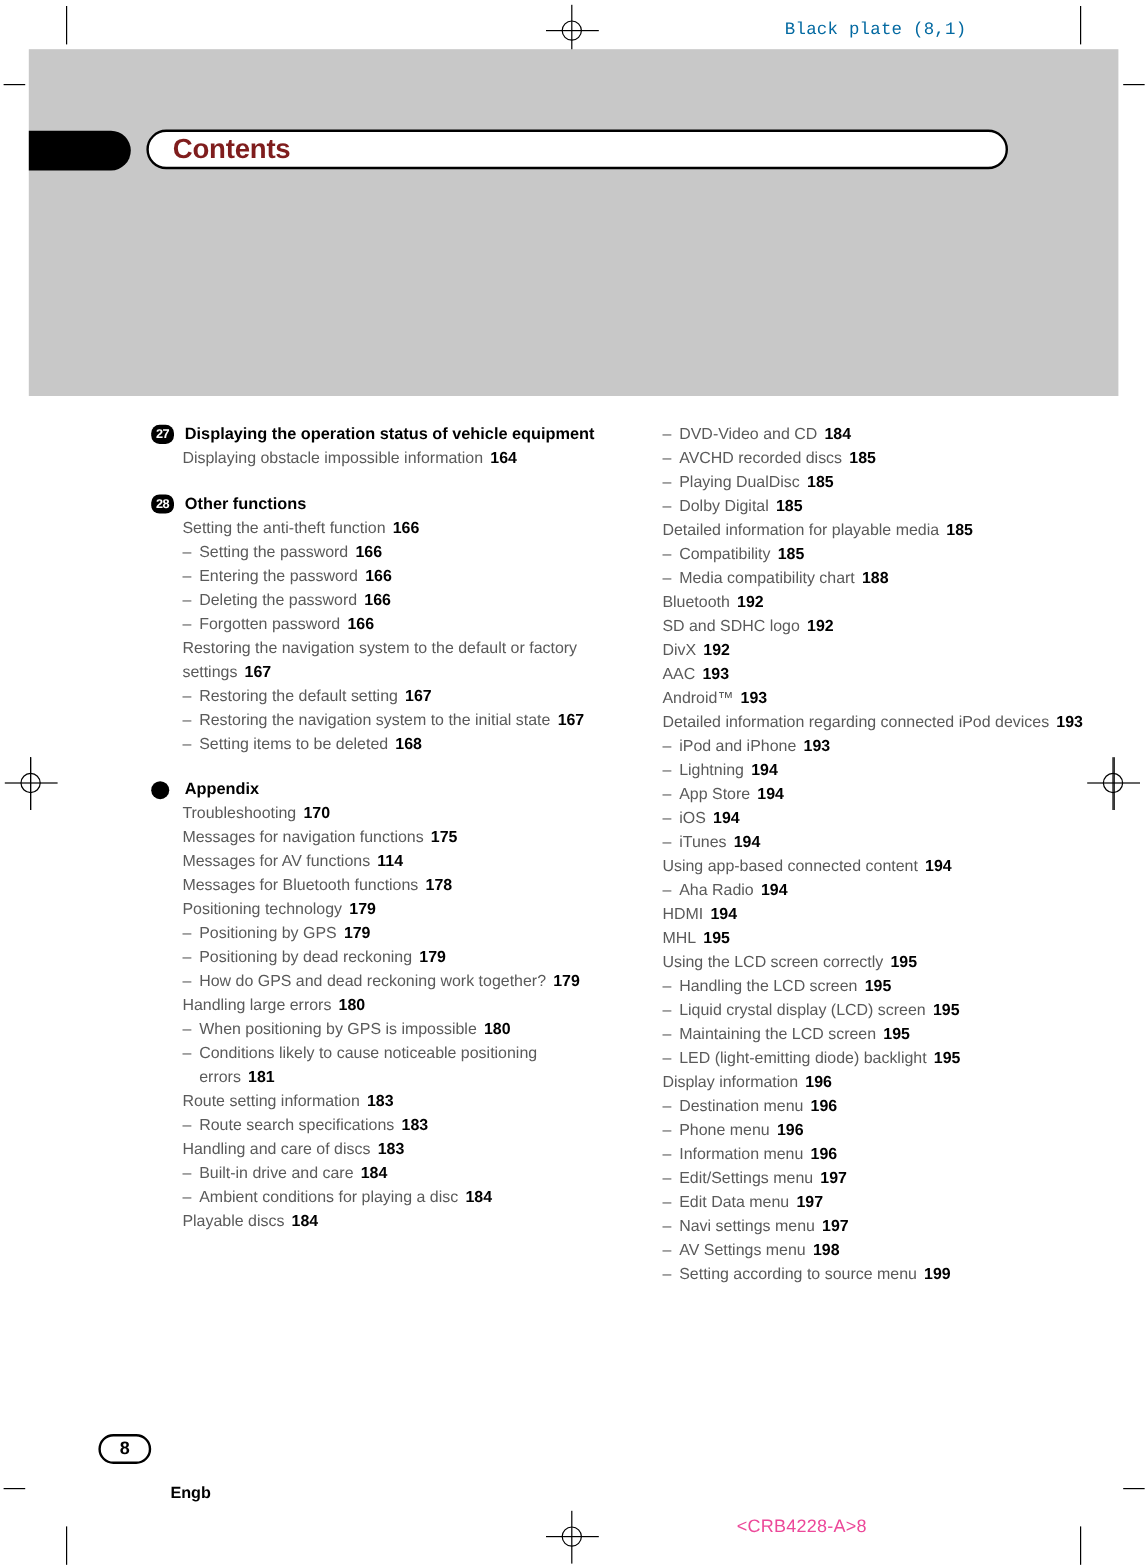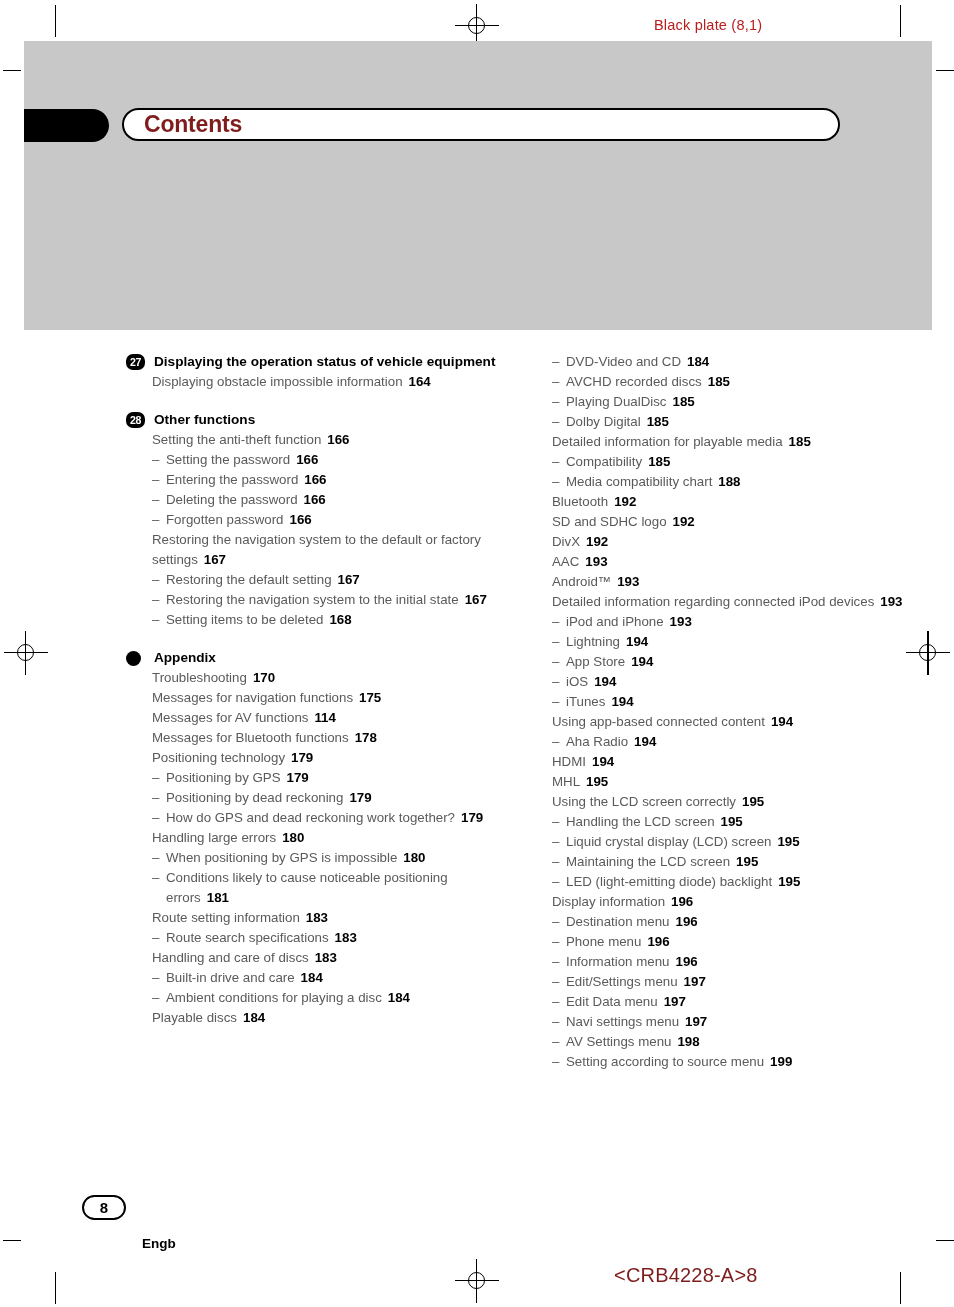--- a/index.html
+++ b/index.html
@@ -49,23 +49,23 @@
     left: 21px; top: 0;
     width: 1px; height: 44px;
     background: #000;
   }
 
   
   .plate-caption {
     position: absolute;
     left: 654px;
     top: 17px;
-    font-family: Liberation Sans, sans-serif;
+    font-family: Liberation Mono, monospace;
     font-size: 14.5px;
-    color: #b91c1c;
+    color: #0369a1;
     white-space: nowrap;
     letter-spacing: 0.2px;
   }
 
   
   .gray-band {
     position: absolute;
     left: 24px;
     top: 41px;
     width: 908px;
@@ -193,22 +193,22 @@
     left: 142px;
     top: 1236px;
     font-size: 13.5px;
     font-weight: bold;
     color: #000;
   }
   .doc-code {
     position: absolute;
     left: 614px;
     top: 1264px;
-    font-size: 20px;
-    color: #7f1d1d;
+    font-size: 15px;
+    color: #ec4899;
     letter-spacing: 0.2px;
   }
 </style>
 </head>
 <body>
 
 <div class="mark mark-v" style="left:55px; top:5px; height:32px;"></div>
 <div class="mark mark-h" style="left:3px; top:70px; width:18px;"></div>
 <div class="mark mark-v" style="left:900px; top:5px; height:32px;"></div>
 <div class="mark mark-h" style="left:936px; top:70px; width:18px;"></div>

